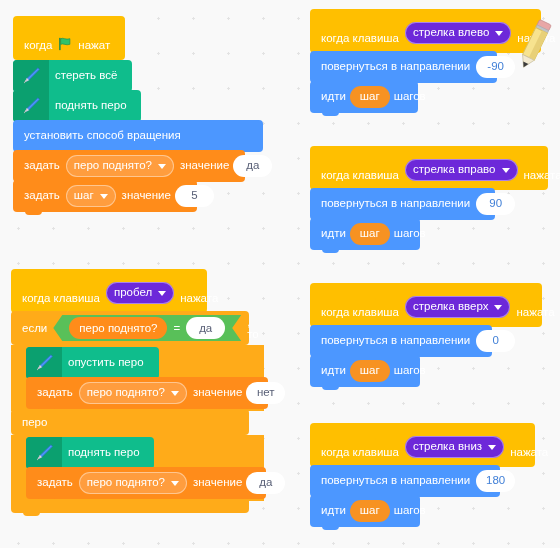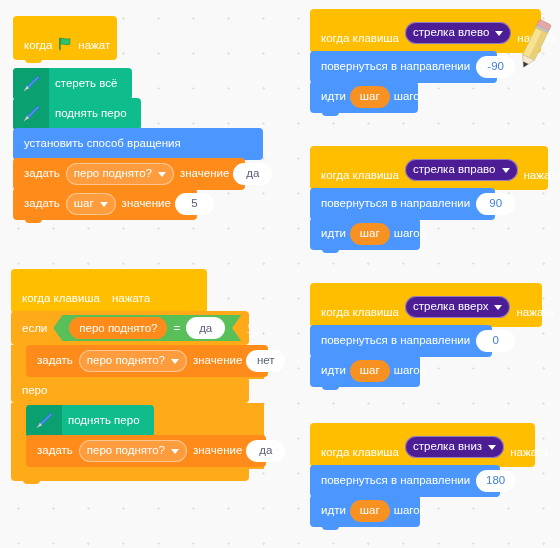--- a/index.html
+++ b/index.html
@@ -54,21 +54,21 @@
   .nub.motion{background:#4c97ff;}
   .nub.pen{background:#0fbd8c;}
   .nub.vars{background:#ff8c1a;}
 
   
   .drop{
     display:inline-flex;align-items:center;gap:6px;
     height:22px;padding:0 8px;border-radius:11px;
     font-size:11.5px;color:#fff;white-space:nowrap;
   }
-  .drop.on-events{background:#4c1d95;box-shadow:0 0 0 1px rgba(255,255,255,.42) inset;}
+  .drop.on-events{background:#6d28d9;box-shadow:0 0 0 1px rgba(255,255,255,.42) inset;}
   .drop.on-motion{background:#4280d7;}
   .drop.on-vars{background:#ff9d3e;box-shadow:0 0 0 1px rgba(255,255,255,.42) inset;}
   .caret{
     width:0;height:0;border-left:4.5px solid transparent;border-right:4.5px solid transparent;
     border-top:5px solid #fff;display:inline-block;flex:none;
   }
   .num{
     display:inline-flex;align-items:center;justify-content:center;
     min-width:25px;height:22px;padding:0 7px;border-radius:11px;
     background:#fff;font-size:11.5px;
@@ -115,34 +115,34 @@
   
   .pencil{position:absolute;pointer-events:none;}
 </style>
 </head>
 <body>
 
 <div class="canvas">
 
   <div class="script" style="left:13px;top:18px;width:270px;">
 
-    <div class="blk hat events" style="width:104px;">
+    <div class="blk hat events" style="width:112px;">
       <div class="dome"></div>
       <span class="lbl">когда</span>
       <span class="gap"></span>
       <svg class="flag" viewBox="0 0 16 16">
         <rect x="1.3" y="1" width="1.7" height="14" fill="#1b8a4b"></rect>
         <path d="M3 2 C6 0.2 9 3.6 13.6 1.9 L13.6 8.4 C9 10.1 6 6.7 3 8.5 Z" fill="#2fc26a" stroke="#1b8a4b" stroke-width=".7"></path>
       </svg>
       <span class="gap"></span>
       <span class="lbl">нажат</span>
       <div class="nub events"></div>
     </div>
 
-    <div class="blk pen" style="width:119px;margin-top:8px;">
+    <div class="blk pen" style="width:119px;margin-top:0;">
       <span class="penicon">
         <svg width="22" height="22" viewBox="0 0 24 24">
           <path d="M19.5 3.2 L21 4.8 L9.3 16.6 L6.4 17.8 L7.6 14.8 Z" fill="#4c97ff" stroke="#3373cc" stroke-width="1"></path>
           <path d="M9.3 16.6 L6.4 17.8 L7.6 14.8 Z" fill="#ffffff" stroke="#cfcfcf" stroke-width=".8"></path>
           <path d="M6.4 17.8 L4.6 19.6 L7.6 14.8 Z" fill="#ffffff" stroke="#bdbdbd" stroke-width=".7"></path>
         </svg>
       </span>
       <span class="lbl">стереть всё</span>
       <div class="nub pen"></div>
     </div>
@@ -193,20 +193,24 @@
       <div class="nub vars"></div>
     </div>
   </div>
 
   <div class="script" style="left:11px;top:271px;width:280px;">
 
     <div class="blk hat events" style="width:196px;">
       <div class="dome"></div>
       <span class="lbl">когда клавиша</span>
       <span class="gap"></span>
+      <span class="drop on-events">
+        <span>пробел</span>
+        <span class="caret"></span>
+      </span>
       <span class="gap"></span>
       <span class="lbl">нажата</span>
       <div class="nub events"></div>
     </div>
 
     <div class="cblock" style="margin-top:-2px;">
 
       <div class="cbar" style="height:34px;width:238px;">
         <span class="lbl">если</span>
         <span class="gap-s"></span>
@@ -215,20 +219,31 @@
           <span class="gap"></span>
           <span>=</span>
           <span class="gap"></span>
           <span class="num v">да</span>
         </span>
         <span class="gap-s"></span>
         <span class="lbl">, то</span>
       </div>
 
       <div class="cwrap" style="width:238px;padding-top:2px;padding-bottom:2px;">
+        <div class="blk pen" style="width:133px;margin-top:0;">
+          <span class="penicon">
+            <svg width="22" height="22" viewBox="0 0 24 24">
+              <path d="M19.5 3.2 L21 4.8 L9.3 16.6 L6.4 17.8 L7.6 14.8 Z" fill="#4c97ff" stroke="#3373cc" stroke-width="1"></path>
+              <path d="M9.3 16.6 L6.4 17.8 L7.6 14.8 Z" fill="#ffffff" stroke="#cfcfcf" stroke-width=".8"></path>
+              <path d="M6.4 17.8 L4.6 19.6 L7.6 14.8 Z" fill="#ffffff" stroke="#bdbdbd" stroke-width=".7"></path>
+            </svg>
+          </span>
+          <span class="lbl">опустить перо</span>
+          <div class="nub pen"></div>
+        </div>
         <div class="blk vars" style="width:242px;">
           <span class="lbl">задать</span>
           <span class="gap"></span>
           <span class="drop on-vars">
             <span>перо поднято?</span>
             <span class="caret"></span>
           </span>
           <span class="gap"></span>
           <span class="lbl">значение</span>
           <span class="gap-s"></span>

